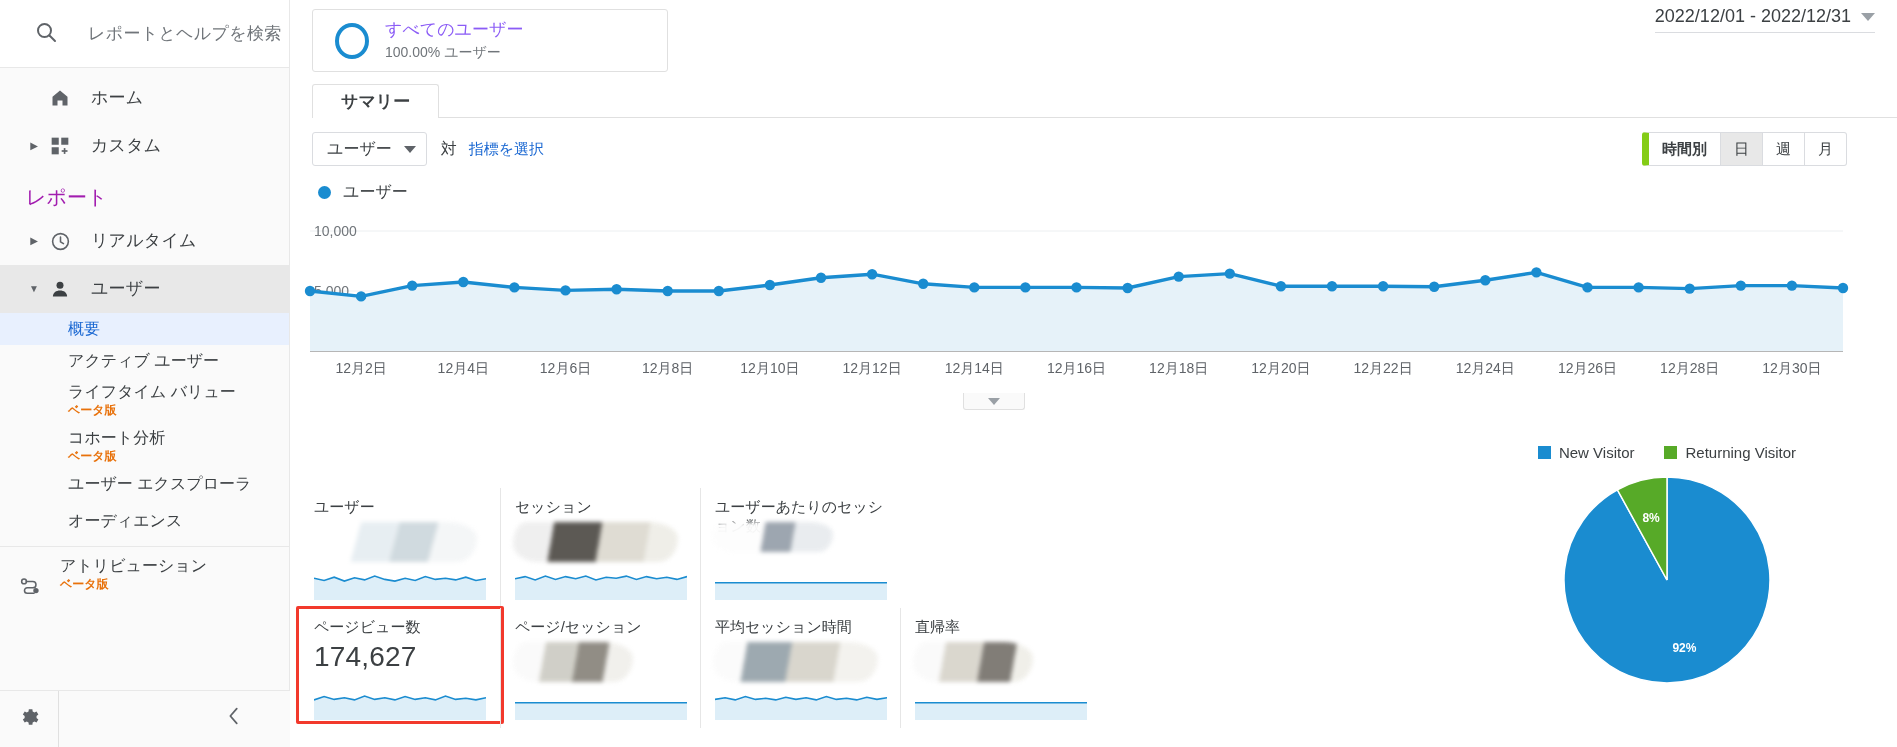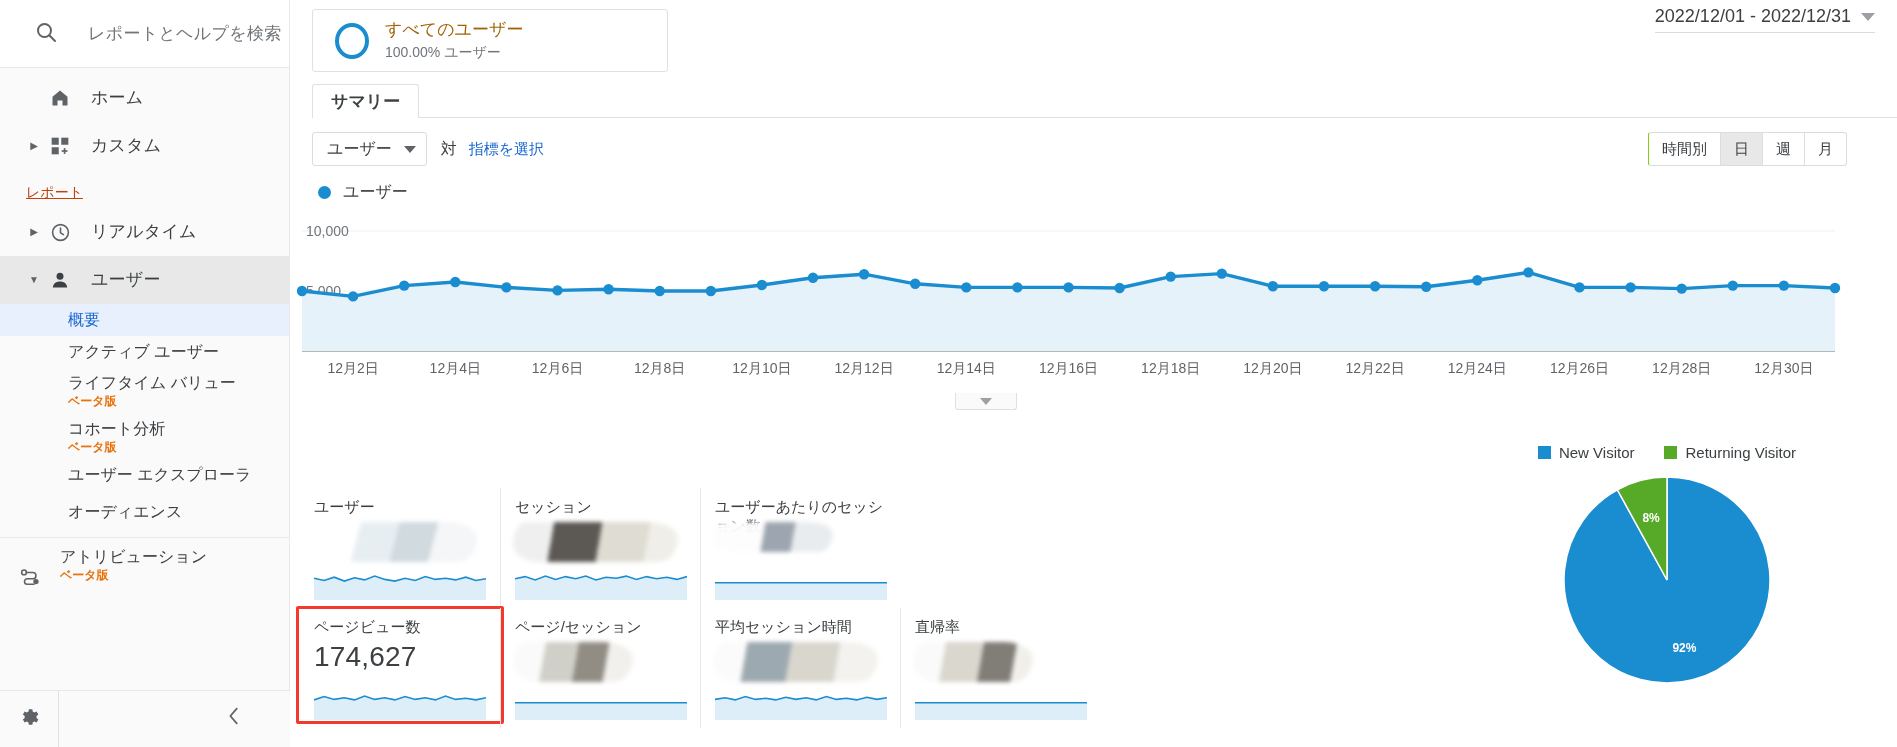--- a/index.html
+++ b/index.html
@@ -43,23 +43,22 @@
   }
   .nav-icon {
     width: 34px; flex: 0 0 34px; display: flex;
     align-items: center; justify-content: center; color: #5f6368;
   }
   .nav-label {
     margin-left: 14px; font-size: 17px; color: #3c4043;
     letter-spacing: .2px; line-height: 1.25;
   }
   .section-label {
-    font-size: 14px; color: #c2410c;
+    font-size: 20px; color: #a21caf;
     padding: 14px 0 6px 26px;
-    text-decoration: underline;
   }
   .sub-list { padding-bottom: 6px; }
   .sub-item {
     padding: 5px 4px 5px 68px; font-size: 16px;
     color: #3c4043; line-height: 1.35; cursor: pointer;
     position: relative;
   }
   .sub-item.selected { background: #e8f0fe; color: #1967d2; }
   .beta-tag { display:block; color: #e8710a; font-size: 12px; font-weight: 700; line-height: 1.2; }
   .attr-row {
@@ -91,56 +90,56 @@
 
   .segbar { display: flex; gap: 14px; padding: 9px 0 0 22px; }
   .segment {
     width: 356px; height: 63px; border: 1px solid #e0e0e0; border-radius: 3px;
     display: flex; align-items: center; padding-left: 22px; cursor: pointer; background:#fff;
   }
   .segment.add { border: 1px dashed #c9c9c9; width: 360px; }
   .seg-ring { width: 34px; height: 36px; border-radius: 50%; border: 4px solid #1a8cd0; flex: 0 0 34px; }
   .segment.add .seg-ring { border-color: #dadce0; }
   .seg-text { margin-left: 16px; }
-  .seg-title { font-size: 17px; color: #a16207; line-height: 1.3; }
+  .seg-title { font-size: 17px; color: #8b5cf6; line-height: 1.3; }
   .seg-sub { font-size: 14px; color: #70757a; margin-top: 2px; }
   .seg-add-label { margin-left: 16px; font-size: 17px; color: #70757a; }
 
   .tabbar { margin: 12px 0 0 22px; border-bottom: 1px solid #e0e0e0; height: 34px; position: relative; }
   .tab {
     display: inline-flex; align-items: center; justify-content: center;
-    height: 34px; padding: 0 18px; border: 1px solid #e0e0e0; border-bottom: none;
+    height: 34px; padding: 0 28px; border: 1px solid #e0e0e0; border-bottom: none;
     background: #fff; font-size: 17px; font-weight: 700; color: #3c4043;
     border-radius: 3px 3px 0 0; position: relative; top: 0; cursor: pointer;
   }
 
   .controls { display:flex; align-items:center; padding: 14px 0 0 22px; position: relative; }
   .metric-select {
     height: 34px; min-width: 92px; border:1px solid #dadce0; border-radius:3px; background:#fff;
     display:flex; align-items:center; justify-content:space-between; padding: 0 10px 0 14px;
     font-size:16px; color:#3c4043; cursor:pointer;
   }
   .metric-select .caret { width:0;height:0;border-left:6px solid transparent;border-right:6px solid transparent;border-top:7px solid #5f6368; margin-left: 12px;}
   .vs-label { font-size: 16px; color:#3c4043; margin: 0 12px 0 14px; }
   .pick-metric { font-size: 15px; color:#1967d2; cursor:pointer; }
   .granularity { position:absolute; right: 50px; top: 14px; display:flex; }
   .gran-btn {
     height: 34px; min-width: 42px; padding: 0 13px; border:1px solid #dadce0; border-left:none;
     display:flex; align-items:center; justify-content:center; font-size:15px; color:#3c4043;
     background:#fff; cursor:pointer;
   }
-  .gran-btn:first-child { border-left:1px solid #84cc16; border-radius:3px 0 0 3px; }
+  .gran-btn:first-child { border-left:7px solid #84cc16; border-radius:3px 0 0 3px;font-weight:bold; }
   .gran-btn:last-child { border-radius:0 3px 3px 0; }
   .gran-btn.active { background:#e8e8e8; }
 
   
   .legend-row { display:flex; align-items:center; padding: 16px 0 0 28px; }
   .legend-dot { width: 13px; height: 13px; border-radius:50%; background:#1a8cd0; }
   .legend-text { margin-left: 12px; font-size: 16px; color:#3c4043; }
-  #linechart-wrap { position: relative; margin: 6px 0 0 0; height: 190px; text-decoration: underline; }
+  #linechart-wrap { position: relative; margin: 6px 0 0 8px; height: 190px; text-decoration: underline; }
   #linechart { display:block; }
   .y-label { font-size: 14px; fill:#70757a; }
   .x-label { font-size: 14px; fill: #5f6368; }
   .chart-collapse {
     position:absolute; left: 665px; top: 184px; width: 62px; height: 17px;
     border:1px solid #e0e0e0; border-top:none; border-radius: 0 0 3px 3px; background:#fafafa;
     display:flex; align-items:center; justify-content:center; cursor:pointer;
   }
   .chart-collapse i { width:0;height:0;border-left:6px solid transparent;border-right:6px solid transparent;border-top:7px solid #9aa0a6; display:block;}
 

